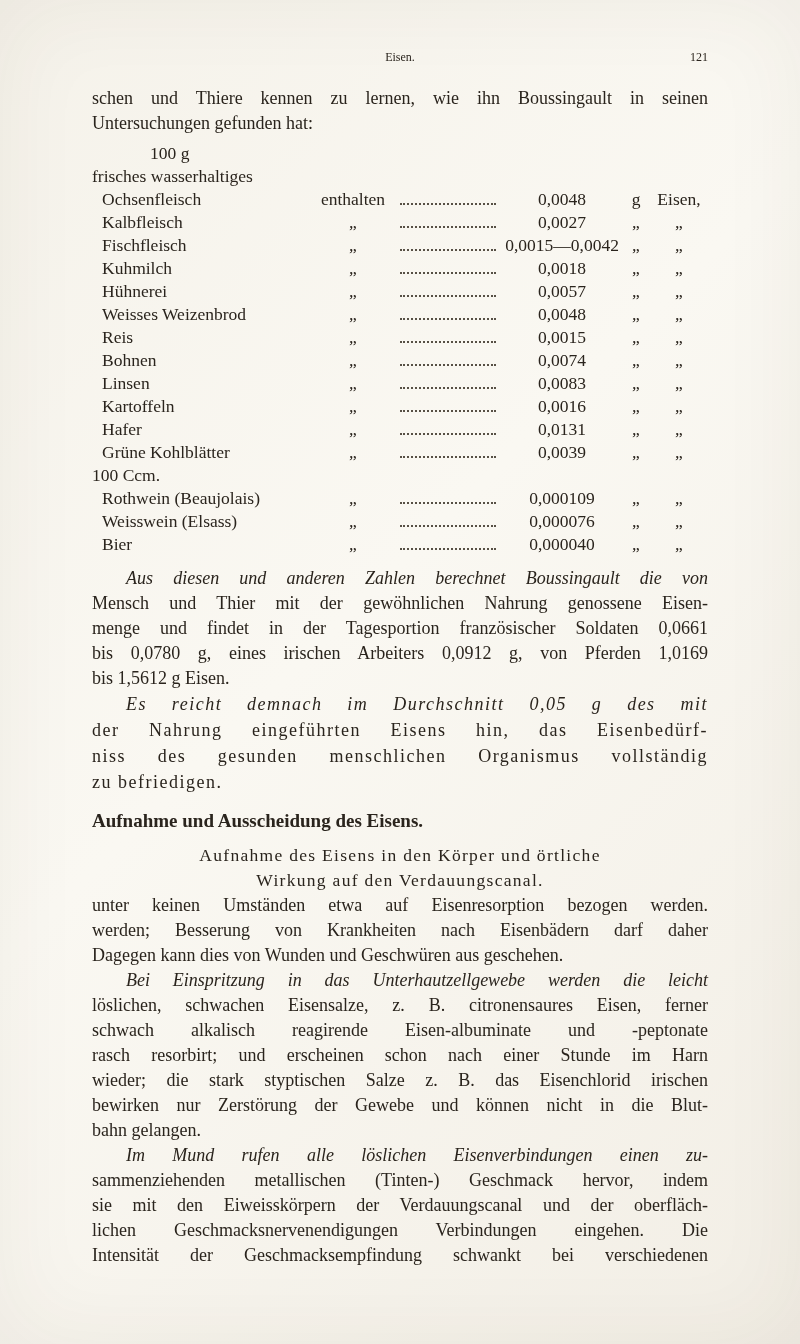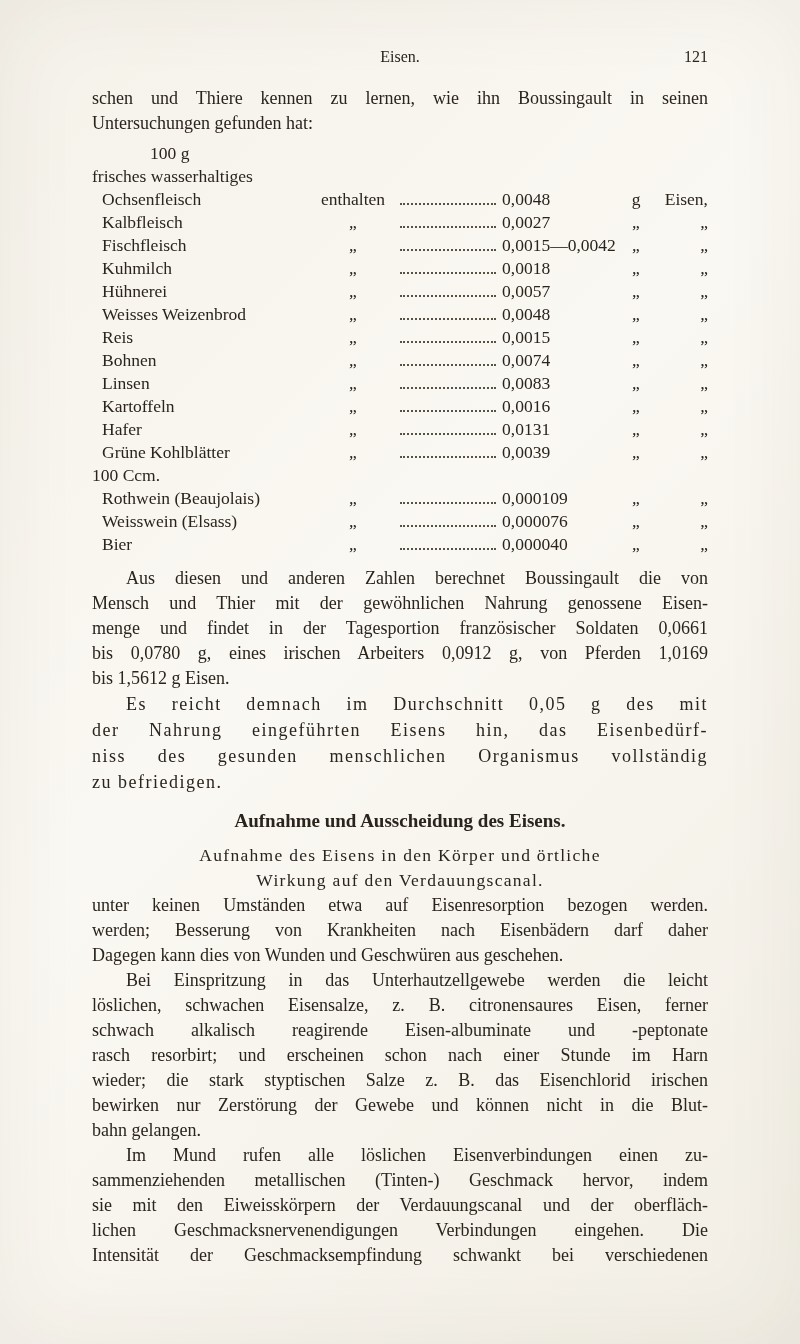--- a/index.html
+++ b/index.html
@@ -14,50 +14,50 @@
   .page {
     position: relative;
     height: 100%;
     padding: 46px 92px 0 92px;
     box-sizing: border-box;
     box-shadow: inset 0 0 90px rgba(60,50,30,0.06);
   }
   .page-header {
     position: relative;
     text-align: center;
-    font-size: 16px;
+    font-size: 12px;
     line-height: 22px;
     margin-bottom: 18px;
   }
   .page-number { position: absolute; right: 0; top: 0; }
 
   .para { margin: 0; font-size: 18px; }
   .intro { margin-bottom: 4px; }
   .line {
     line-height: 25px;
     text-align: justify;
     text-align-last: justify;
   }
   .line.last { text-align-last: left; }
-  .line.indent { text-indent: 34px; }
+  .line.indent { text-indent: 34px; font-style: italic; }
   .spaced .line { letter-spacing: 1.5px; line-height: 26px; }
 
   .iron-table { font-size: 17.5px; margin: 6px 0 10px 0; }
   .t-caption { line-height: 23px; height: 23px; }
   .t-caption.qg { padding-left: 58px; }
   .t-row { display: flex; align-items: flex-end; height: 23px; line-height: 23px; }
   .t-item { flex: 0 0 218px; padding-left: 10px; white-space: nowrap; box-sizing: border-box; }
   .t-verb { flex: 0 0 86px; text-align: center; white-space: nowrap; }
   .t-dots { flex: 1 1 auto; border-bottom: 2px dotted #575045; margin: 0 6px 6px 4px; }
-  .t-val { flex: 0 0 120px; text-align: left; white-space: nowrap; }
+  .t-val { flex: 0 0 120px; text-align: center; white-space: nowrap; }
   .t-ua { flex: 0 0 28px; text-align: center; }
-  .t-ub { flex: 0 0 58px; text-align: right; }
+  .t-ub { flex: 0 0 58px; text-align: center; }
 
   .section-heading {
-    text-align: center;
+    text-align: left;
     font-weight: 700;
     font-size: 19px;
     line-height: 24px;
     margin: 14px 0 10px 0;
   }
   .sub-heading {
     text-align: center;
     font-size: 17.5px;
     letter-spacing: 1.3px;
     line-height: 25px;

